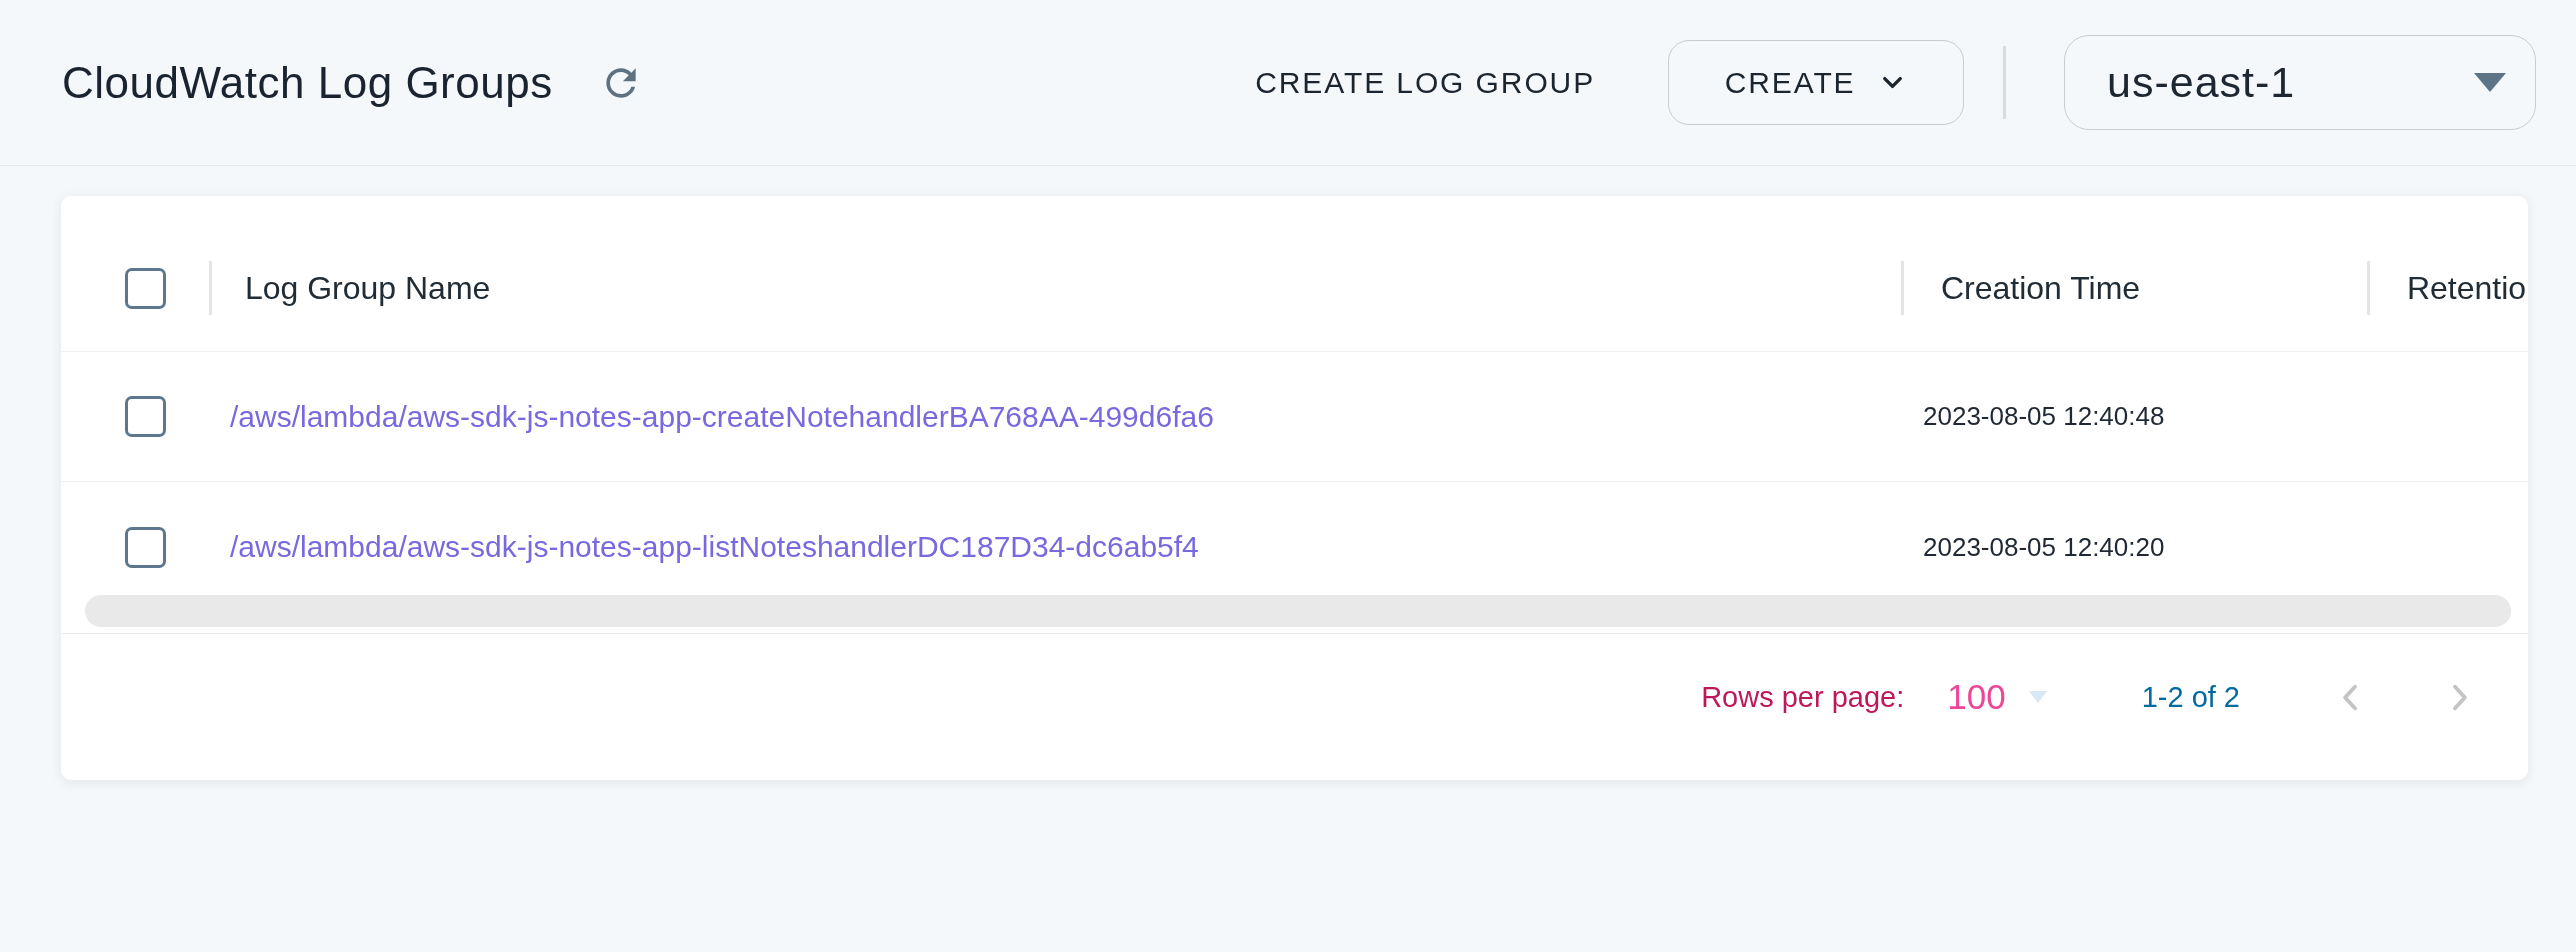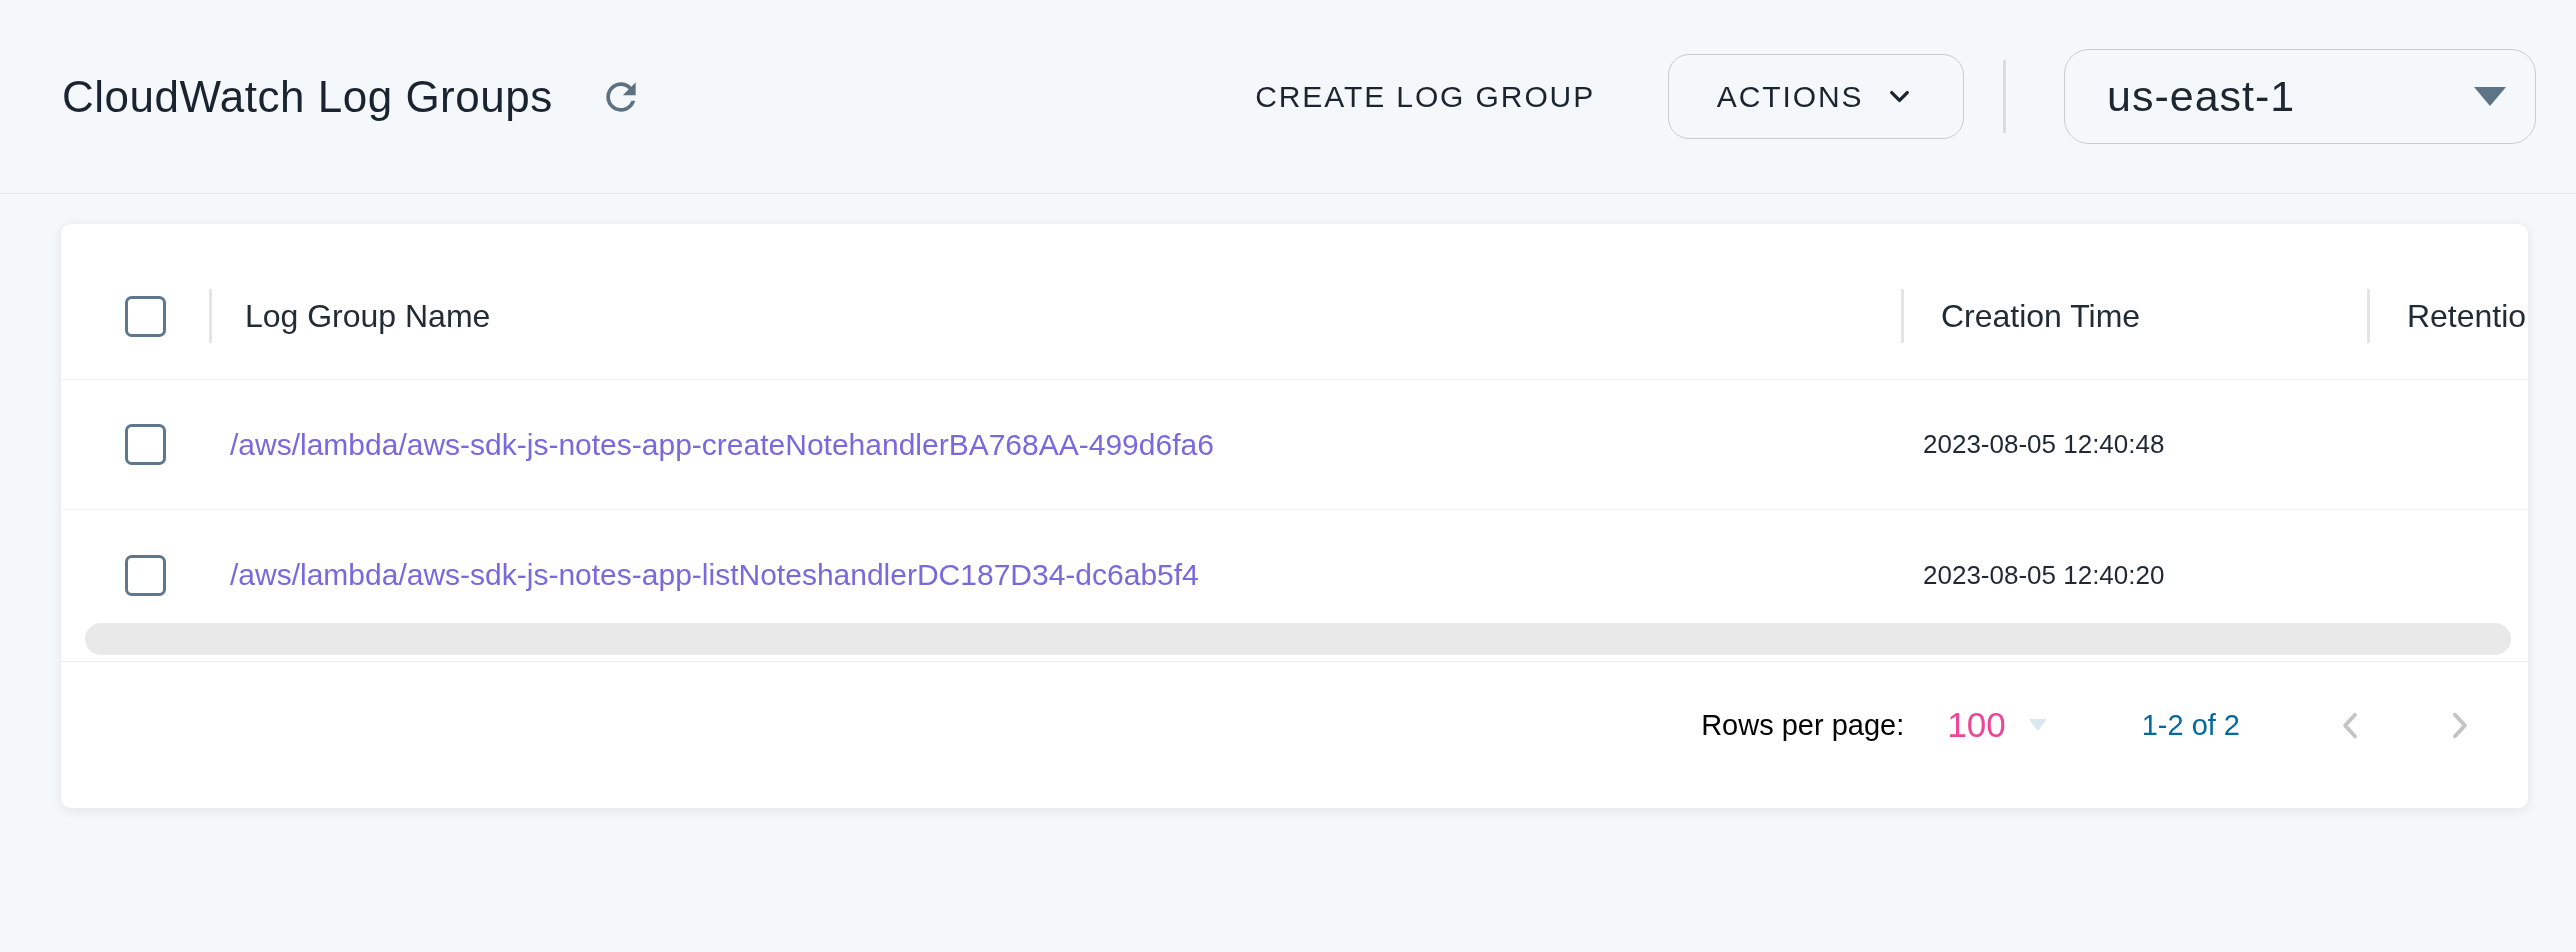--- a/index.html
+++ b/index.html
@@ -6,21 +6,21 @@
   body{
     width:2576px;height:952px;
     background:#f5f8fa;
     font-family:"Liberation Sans", sans-serif;
     color:#1a2430;
     overflow:hidden;
     position:relative;
   }
   
   .appbar{
-    height:194px;
+    height:166px;
     border-bottom:1.9px solid #e5e8ea;
     display:flex;align-items:center;
     padding:0 40px 0 62px;
     box-sizing:border-box;
   }
   .page-title{
     font-size:44px;font-weight:500;letter-spacing:0.5px;color:#1a2430;
     white-space:nowrap;
   }
   .refresh-btn{
@@ -102,21 +102,21 @@
     position:absolute;left:24px;top:399px;width:2426px;height:32px;
     border-radius:16.4px;background:#e9e9e9;cursor:pointer;
   }
   
   .grid-footer{
     position:absolute;left:0;right:0;bottom:0;height:147px;box-sizing:border-box;
     border-top:1.9px solid #e9ebec;
     display:flex;align-items:center;justify-content:flex-end;
     padding:0 47px 19.3px 0;
   }
-  .rpp-label{font-size:29px;color:#000000;white-space:nowrap;}
+  .rpp-label{font-size:29px;color:#be185d;white-space:nowrap;}
   .rpp-select{
     margin-left:43px;display:flex;align-items:center;cursor:pointer;background:transparent;border:none;padding:0;font-family:inherit;
   }
   .rpp-value{font-size:35px;color:#ec4899;}
   .rpp-caret{
     margin-left:23px;width:0;height:0;
     border-left:9.7px solid transparent;border-right:9.7px solid transparent;
     border-top:12.6px solid #d9e8f2;
   }
   .range-label{margin-left:95px;font-size:29px;color:#0369a1;white-space:nowrap;}
@@ -139,21 +139,21 @@
         <path fill="#5d7181" d="M17.65 6.35C16.2 4.9 14.21 4 12 4c-4.42 0-7.99 3.58-8 8s3.57 8 8 8c3.73 0 6.84-2.55 7.73-6h-2.08c-.82 2.33-3.04 4-5.65 4-3.31 0-6-2.69-6-6s2.69-6 6-6c1.66 0 3.14.69 4.22 1.78L13 11h7V4l-2.35 2.35z"></path>
       </svg>
     </span>
   </button>
 
   <div class="spacer"></div>
 
   <button class="create-btn">CREATE LOG GROUP</button>
 
   <button class="actions-btn">
-    <span>ACTIONS</span>
+    <span>CREATE</span>
     <span style="display:flex;">
       <svg width="31" height="31" viewBox="0 0 24 24">
         <polyline points="6,9 12,15 18,9" fill="none" stroke="#1a2530" stroke-width="2.6" stroke-linecap="round" stroke-linejoin="round"></polyline>
       </svg>
     </span>
   </button>
 
   <div class="vdivider"></div>
 
   <div class="region-select">

